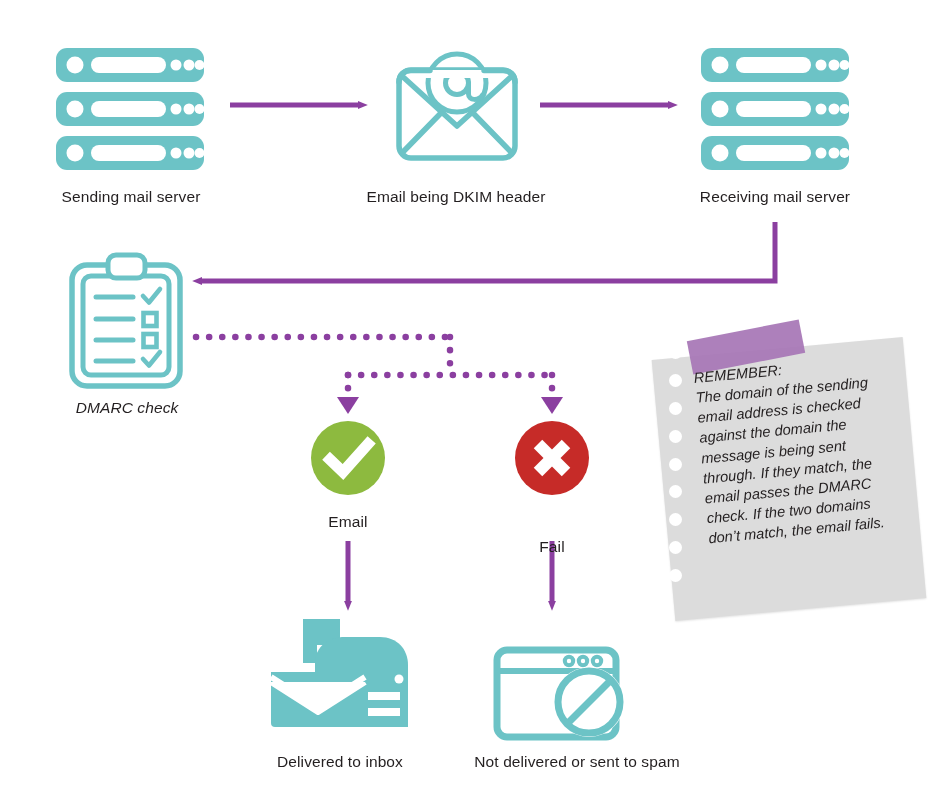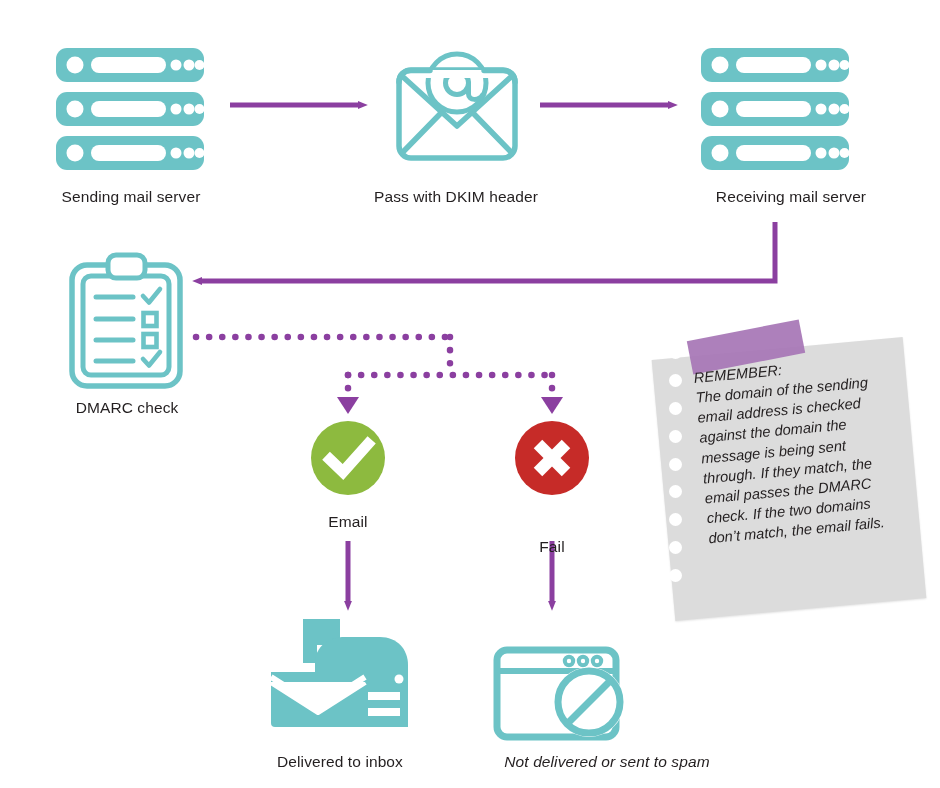--- a/index.html
+++ b/index.html
@@ -276,27 +276,27 @@
         <circle cx="583" cy="661" r="4.2"></circle>
         <circle cx="597" cy="661" r="4.2"></circle>
       </g>
       <circle cx="589" cy="702" r="35" fill="#ffffff"></circle>
       <circle cx="589" cy="702" r="31" fill="none" stroke="#6cc3c6" stroke-width="7"></circle>
       <line x1="568" y1="723" x2="610" y2="681" stroke="#6cc3c6" stroke-width="7" stroke-linecap="round"></line>
     </g>
   </svg>
 
   <div class="node-label" style="left:131px; top:188px;">Sending mail server</div>
-  <div class="node-label" style="left:456px; top:188px;">Pass with DKIM header</div>
-  <div class="node-label" style="left:791px; top:188px;">Receiving mail server</div>
-  <div class="node-label" style="left:127px; top:399px;">DMARC check</div>
+  <div class="node-label" style="left:456px; top:188px;">Email being DKIM header</div>
+  <div class="node-label" style="left:775px; top:188px;">Receiving mail server</div>
+  <div class="node-label" style="left:127px; top:399px;font-style:italic;">DMARC check</div>
   <div class="node-label" style="left:348px; top:513px;">Email</div>
   <div class="node-label" style="left:552px; top:513px;margin-top:25px;">Fail</div>
   <div class="node-label" style="left:340px; top:753px;">Delivered to inbox</div>
-  <div class="node-label" style="left:607px; top:753px;font-style:italic;">Not delivered or sent to spam</div>
+  <div class="node-label" style="left:577px; top:753px;">Not delivered or sent to spam</div>
 
   <div class="note-wrap">
     <div class="note-paper"></div>
     <div class="note-holes">
       <div class="note-hole"></div>
       <div class="note-hole"></div>
       <div class="note-hole"></div>
       <div class="note-hole"></div>
       <div class="note-hole"></div>
       <div class="note-hole"></div>

